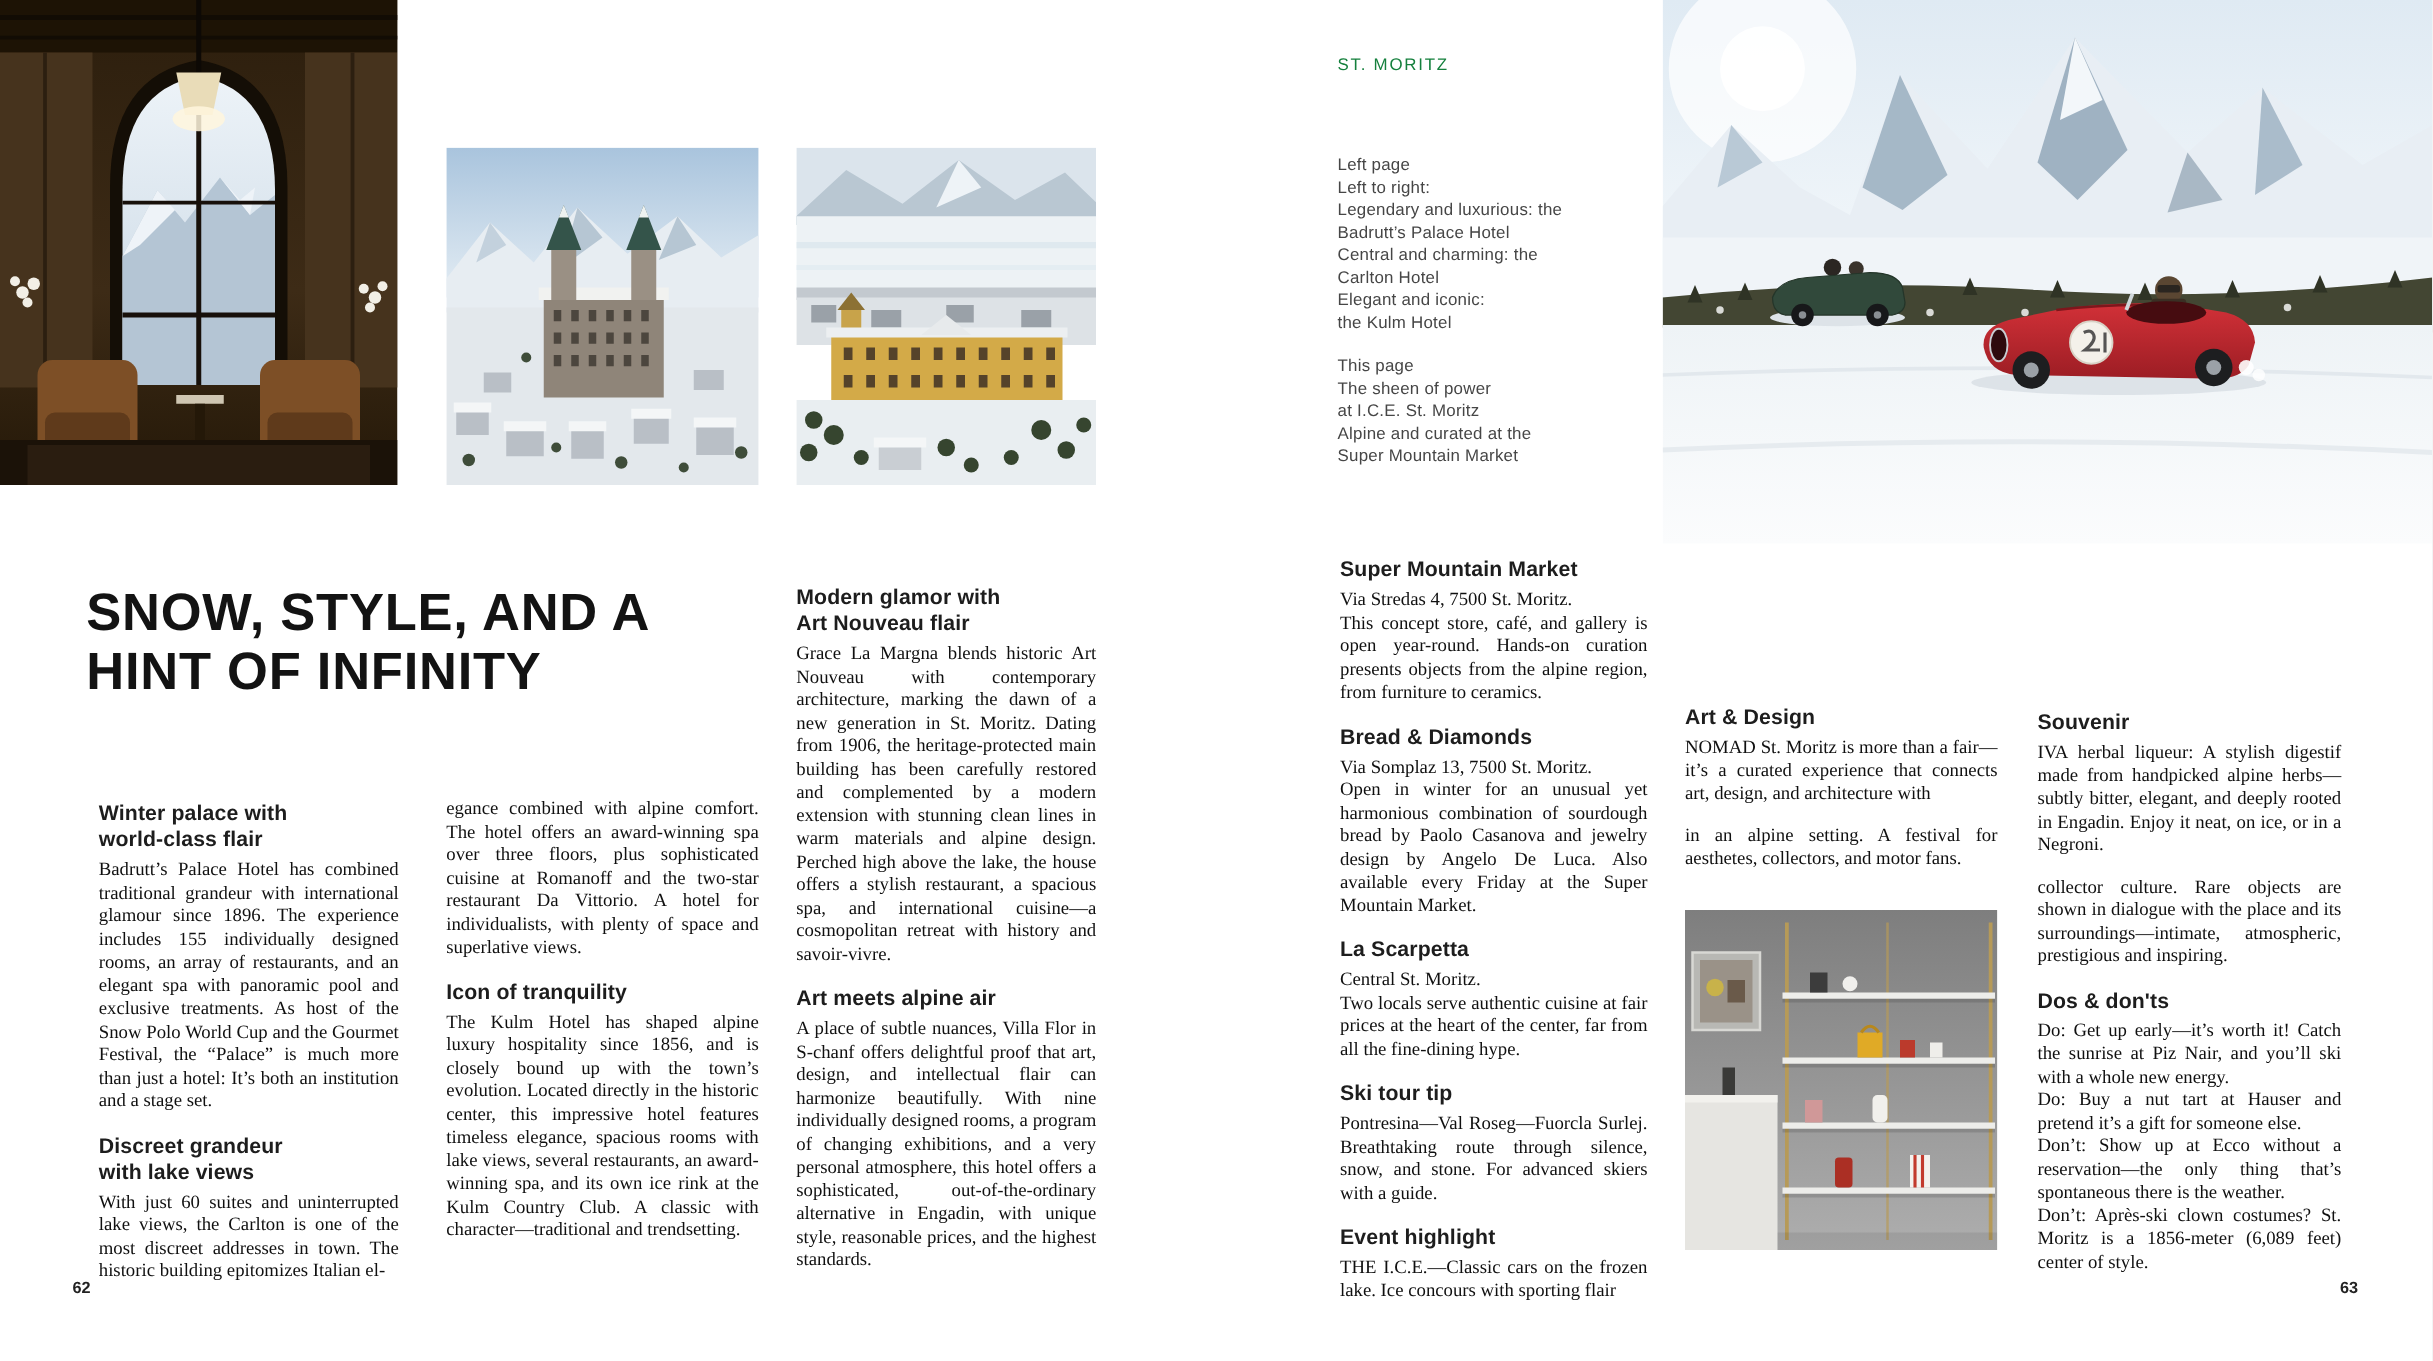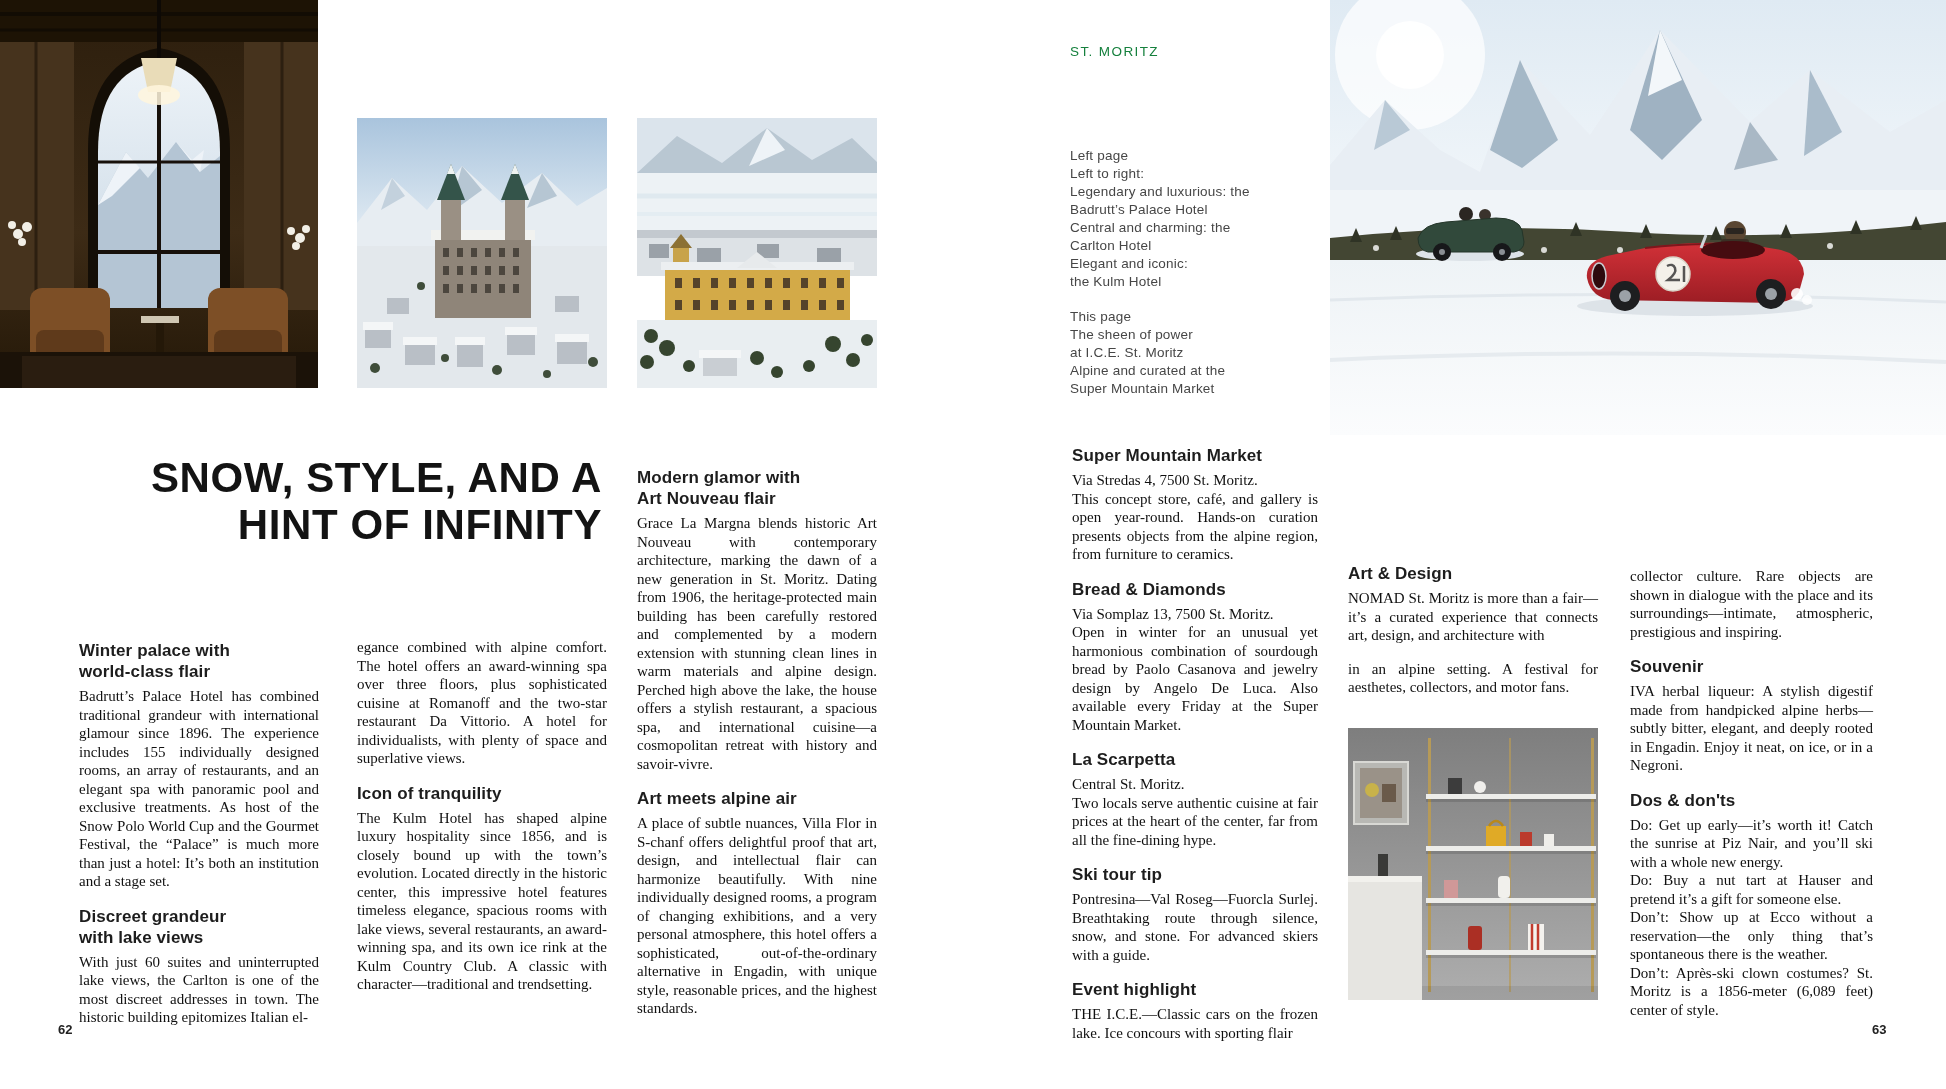--- a/index.html
+++ b/index.html
@@ -1,34 +1,34 @@
 <!DOCTYPE html>
 <html lang="en"><head>
 <meta charset="utf-8">
 <title>St. Moritz</title>
 <style>
   html,body{margin:0;padding:0;background:#e9e9e9;}
   .spread{position:relative;width:1946px;height:1089px;background:#ffffff;overflow:hidden;
           font-family:"Liberation Sans",sans-serif;color:#111;}
   figure.photo{position:absolute;margin:0;overflow:hidden;}
   figure.photo svg{display:block;}
-  .headline{position:absolute;left:53px;top:450px;width:545px;margin:4px;
+  .headline{position:absolute;left:53px;top:450px;width:545px;margin:16px;
             font-size:42px;line-height:1.13;font-weight:700;letter-spacing:.6px;
-            text-align:right;color:#131313;}
+            text-align:left;color:#131313;}
   .col{position:absolute;}
   .sec{margin:0 0 15px 0;}
   .sec h2{margin:0 0 5px 0;font-size:17px;line-height:21px;font-weight:700;color:#1d1d1d;letter-spacing:.1px;}
   .sec h2.h2-2line{max-width:185px;}
   .body{margin:0;font-family:"Liberation Serif",serif;font-size:15px;line-height:18.5px;
         text-align:justify;color:#101010;hyphens:auto;}
   .address{font-family:"Liberation Serif",serif;font-size:15px;line-height:18.5px;color:#101010;}
   .prelines{white-space:pre-line;}
   .kicker{position:absolute;left:1070px;top:44px;font-size:13.5px;letter-spacing:1.4px;color:#15803d;}
   .caption{position:absolute;left:1070px;width:225px;font-size:13.5px;line-height:18px;
-           color:#464646;letter-spacing:.2px;font-weight:400;margin-top:24px;}
+           color:#464646;letter-spacing:.2px;font-weight:400;}
   .cap-line{min-height:18px;}
   .pagenum{position:absolute;font-size:13px;font-weight:700;color:#222;text-align:center;}
   .pagenum.left{left:58px;top:1022px;}
   .pagenum.right{left:1872px;top:1022px;}
 </style>
 </head>
 <body>
 
 <div class="spread">
 
@@ -436,25 +436,25 @@
         <rect x="120" y="198" width="14" height="24" rx="3" fill="#ab2f24"></rect>
         <rect x="180" y="196" width="16" height="26" fill="#f4f2ee"></rect>
         <line x1="184" y1="196" x2="184" y2="222" stroke="#c23b2e" stroke-width="2.5"></line>
         <line x1="190" y1="196" x2="190" y2="222" stroke="#c23b2e" stroke-width="2.5"></line>
         <rect x="74" y="258" width="176" height="14" fill="#000000" opacity="0.08"></rect>
       </svg>
     </figure>
 
     <div class="col" style="left:1630px;top:567px;width:243px">
       <section class="sec">
-        <p class="body">collector culture. Rare objects are shown in dialogue with the place and its surroundings—intimate, atmospheric, prestigious and inspiring.</p>
-      </section>
-      <section class="sec">
         <h2>Souvenir</h2>
         <p class="body">IVA herbal liqueur: A stylish digestif made from handpicked alpine herbs—subtly bitter, elegant, and deeply rooted in Engadin. Enjoy it neat, on ice, or in a Negroni.</p>
+      </section>
+      <section class="sec">
+        <p class="body">collector culture. Rare objects are shown in dialogue with the place and its surroundings—intimate, atmospheric, prestigious and inspiring.</p>
       </section>
       <section class="sec">
         <h2>Dos &amp; don'ts</h2>
         <p class="body prelines">Do: Get up early—it’s worth it! Catch the sunrise at Piz Nair, and you’ll ski with a whole new energy.
 Do: Buy a nut tart at Hauser and pretend it’s a gift for someone else.
 Don’t: Show up at Ecco without a reservation—the only thing that’s spontaneous there is the weather.
 Don’t: Après-ski clown costumes? St. Moritz is a 1856-meter (6,089 feet) center of style.</p>
       </section>
     </div>
 

